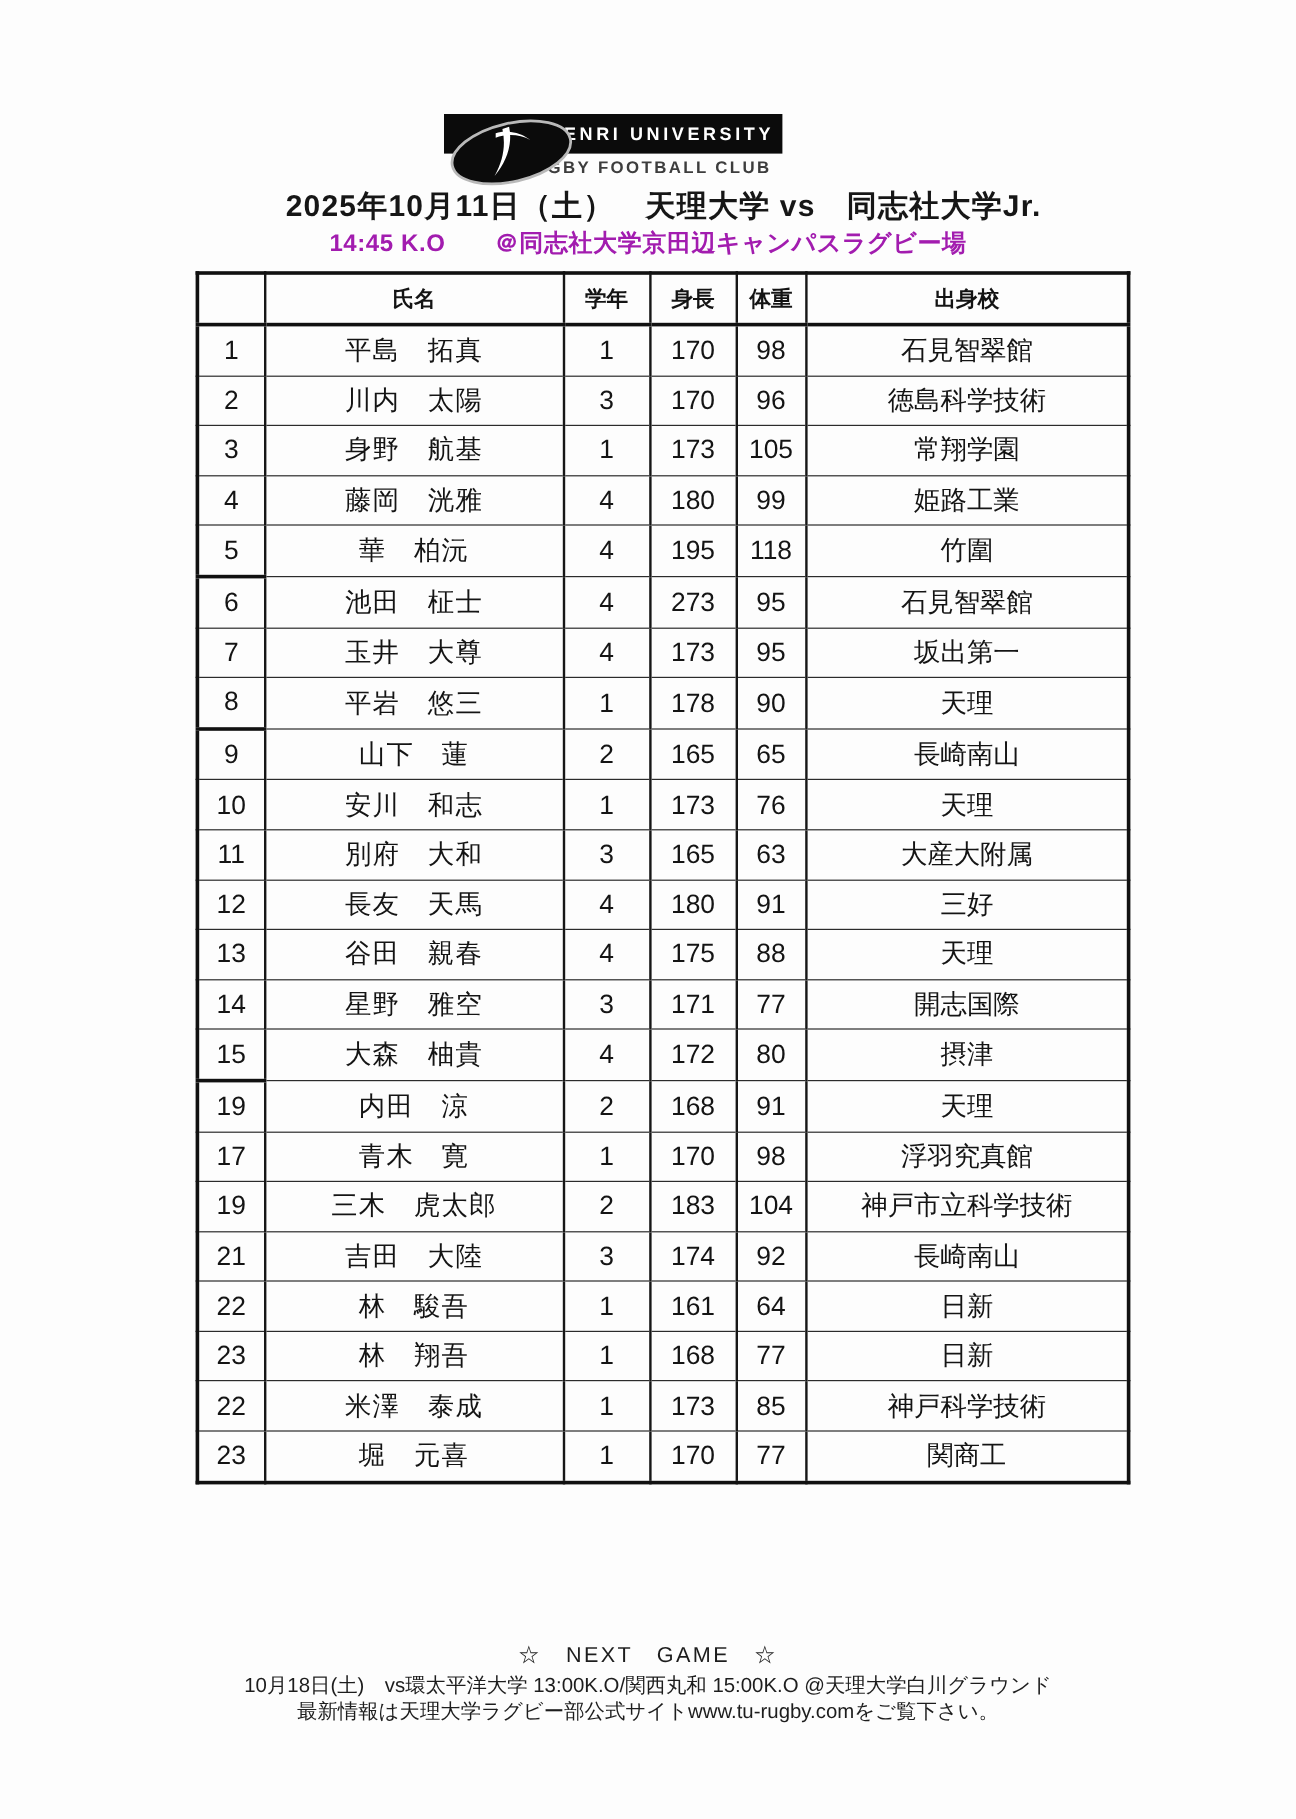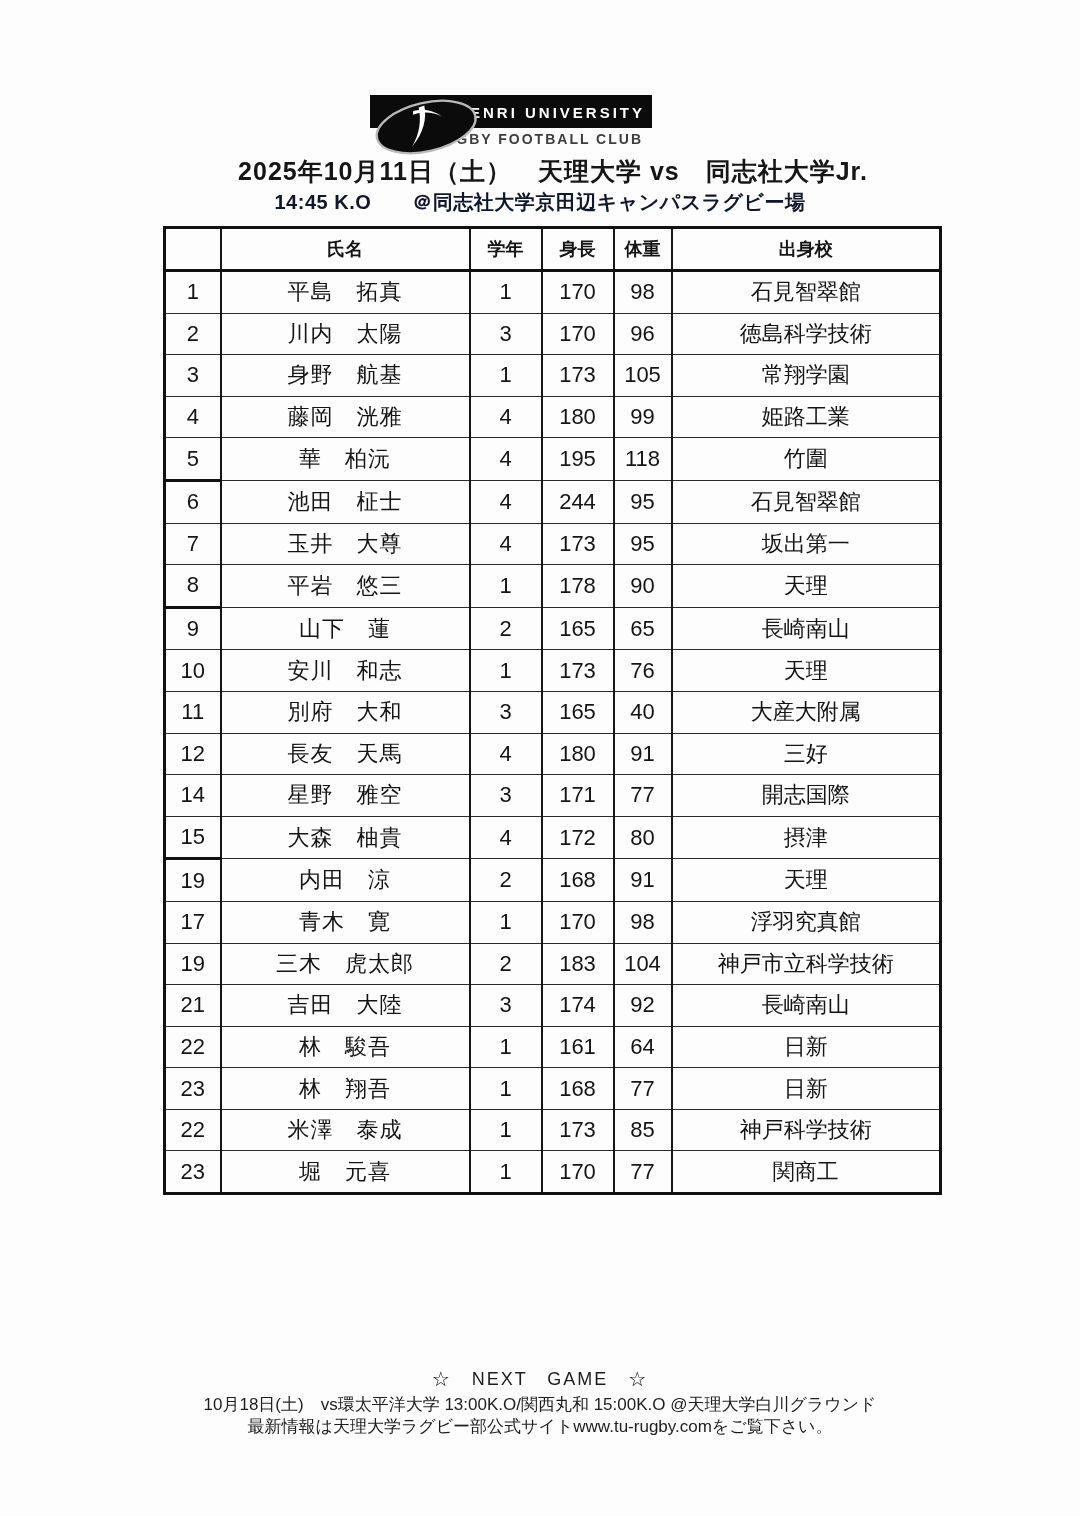--- a/index.html
+++ b/index.html
@@ -32,21 +32,21 @@
   .logo-ball { position:absolute; top:1px; left:2px; width:112px; height:62px; }
 
   
   .title {
     position:absolute; top:155px; left:0; width:100%;
     text-align:center; font-size:25px; font-weight:bold; color:#161616;
     letter-spacing:1px; white-space:nowrap;padding-left:13px;
   }
   .subtitle {
     position:absolute; top:189px; left:0; width:100%;
-    text-align:center; font-size:20px; font-weight:bold; color:#0f172a;
+    text-align:center; font-size:20px; font-weight:bold; color:#a21caf;
     letter-spacing:0.5px; white-space:nowrap;
   }
 
   
   table.roster {
     position:absolute; top:226px; left:163px;
     width:776px; table-layout:fixed;
     border-collapse:collapse;
     border:3px solid #111;
   }
@@ -154,21 +154,21 @@
           <td class="c-name">華　柏沅</td>
           <td class="c-year">4</td>
           <td class="c-height">195</td>
           <td class="c-weight">118</td>
           <td class="c-school">竹圍</td>
         </tr>
         <tr class="group-start">
           <td class="c-no">6</td>
           <td class="c-name">池田　柾士</td>
           <td class="c-year">4</td>
-          <td class="c-height">244</td>
+          <td class="c-height">273</td>
           <td class="c-weight">95</td>
           <td class="c-school">石見智翠館</td>
         </tr>
         <tr>
           <td class="c-no">7</td>
           <td class="c-name">玉井　大尊</td>
           <td class="c-year">4</td>
           <td class="c-height">173</td>
           <td class="c-weight">95</td>
           <td class="c-school">坂出第一</td>
@@ -195,30 +195,38 @@
           <td class="c-year">1</td>
           <td class="c-height">173</td>
           <td class="c-weight">76</td>
           <td class="c-school">天理</td>
         </tr>
         <tr>
           <td class="c-no">11</td>
           <td class="c-name">別府　大和</td>
           <td class="c-year">3</td>
           <td class="c-height">165</td>
-          <td class="c-weight">40</td>
+          <td class="c-weight">63</td>
           <td class="c-school">大産大附属</td>
         </tr>
         <tr>
           <td class="c-no">12</td>
           <td class="c-name">長友　天馬</td>
           <td class="c-year">4</td>
           <td class="c-height">180</td>
           <td class="c-weight">91</td>
           <td class="c-school">三好</td>
+        </tr>
+        <tr>
+          <td class="c-no">13</td>
+          <td class="c-name">谷田　親春</td>
+          <td class="c-year">4</td>
+          <td class="c-height">175</td>
+          <td class="c-weight">88</td>
+          <td class="c-school">天理</td>
         </tr>
         <tr>
           <td class="c-no">14</td>
           <td class="c-name">星野　雅空</td>
           <td class="c-year">3</td>
           <td class="c-height">171</td>
           <td class="c-weight">77</td>
           <td class="c-school">開志国際</td>
         </tr>
         <tr>

